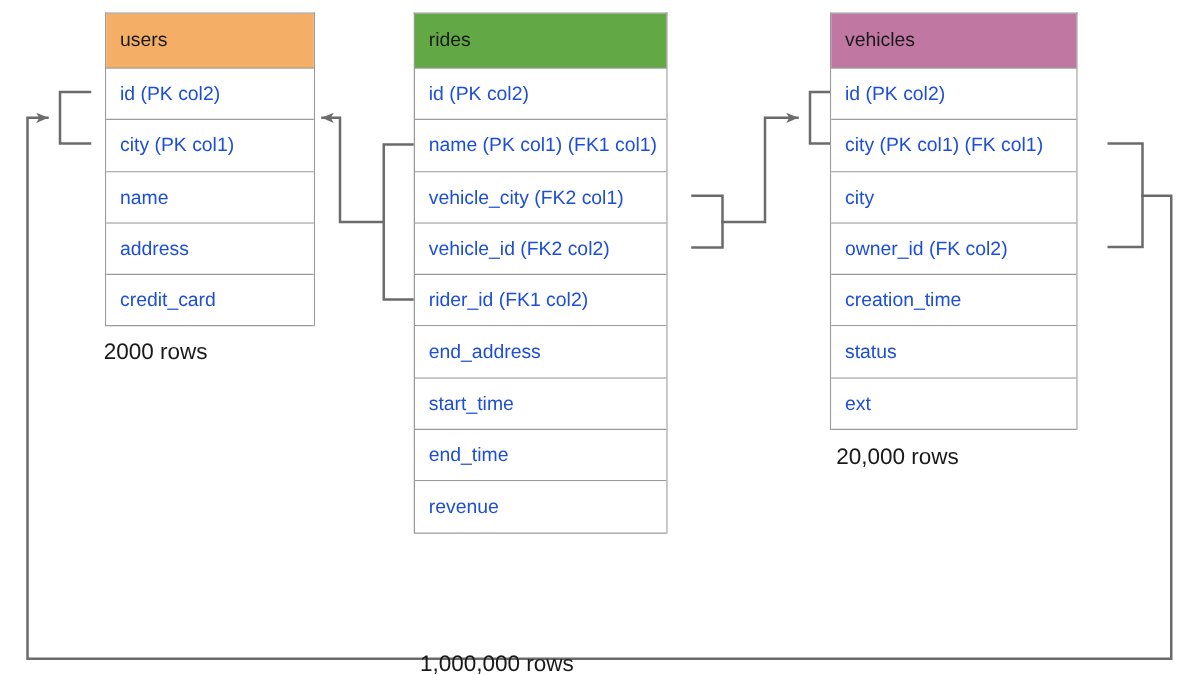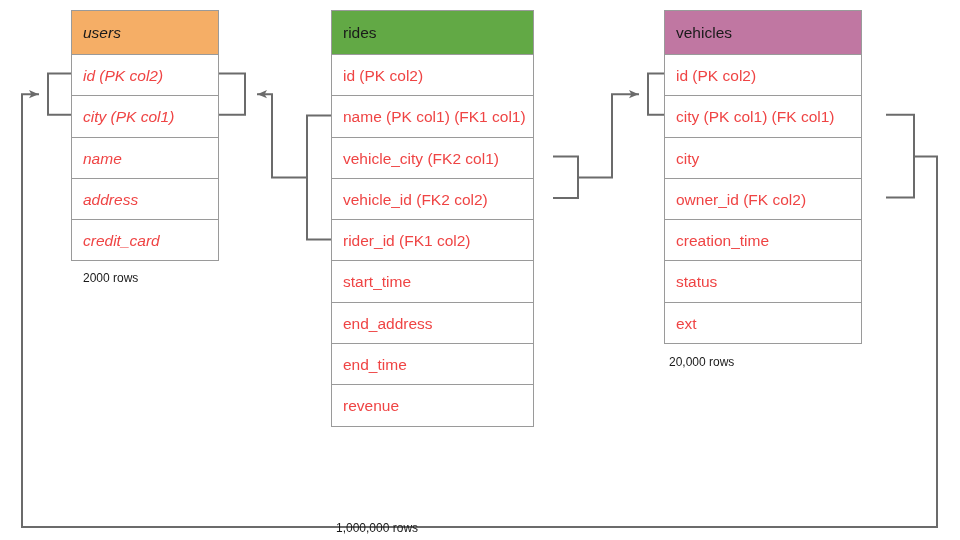--- a/index.html
+++ b/index.html
@@ -44,33 +44,33 @@
     border-bottom: 1px solid #9a9a9a;
     white-space: nowrap;
     overflow: hidden;
   }
   .tbl-row {
     box-sizing: border-box;
     height: 41.3px;
     line-height: 41.3px;
     padding: 0 0 0 11px;
     font-size: 15.5px;
-    color: #ef4444;
+    color: #1d4ed8;
     background: #ffffff;
     border-bottom: 1px solid #9a9a9a;
     white-space: nowrap;
     overflow: hidden;
   }
   .rows-caption {
     position: absolute;
-    font-size: 12px;
+    font-size: 18px;
     color: #1a1a1a;
     white-space: nowrap;
   }
-  #users-box  { left: 71px;  top: 10px; width: 148px; font-style: italic; }
+  #users-box  { left: 84px;  top: 10px; width: 168px; }
   #rides-box  { left: 331px; top: 10px; width: 203px; }
   #vehicles-box { left: 664px; top: 10px; width: 198px; }
   #users-rows    { left: 83px;  top: 271px; }
   #rides-rows    { left: 336px; top: 481px; margin-top: 40px; }
   #vehicles-rows { left: 669px; top: 355px; }
 </style>
 </head>
 <body>
 
 <div id="canvas">
@@ -117,22 +117,22 @@
   </div>
   <div class="rows-caption" id="users-rows">2000 rows</div>
 
   <div class="table-box" id="rides-box">
     <div class="tbl-header" style="background:#62a945">rides</div>
     <div class="tbl-row">id (PK col2)</div>
     <div class="tbl-row">name (PK col1) (FK1 col1)</div>
     <div class="tbl-row">vehicle_city (FK2 col1)</div>
     <div class="tbl-row">vehicle_id (FK2 col2)</div>
     <div class="tbl-row">rider_id (FK1 col2)</div>
+    <div class="tbl-row">end_address</div>
     <div class="tbl-row">start_time</div>
-    <div class="tbl-row">end_address</div>
     <div class="tbl-row">end_time</div>
     <div class="tbl-row">revenue</div>
   </div>
   <div class="rows-caption" id="rides-rows">1,000,000 rows</div>
 
   <div class="table-box" id="vehicles-box">
     <div class="tbl-header" style="background:#c077a2">vehicles</div>
     <div class="tbl-row">id (PK col2)</div>
     <div class="tbl-row">city (PK col1) (FK col1)</div>
     <div class="tbl-row">city</div>

